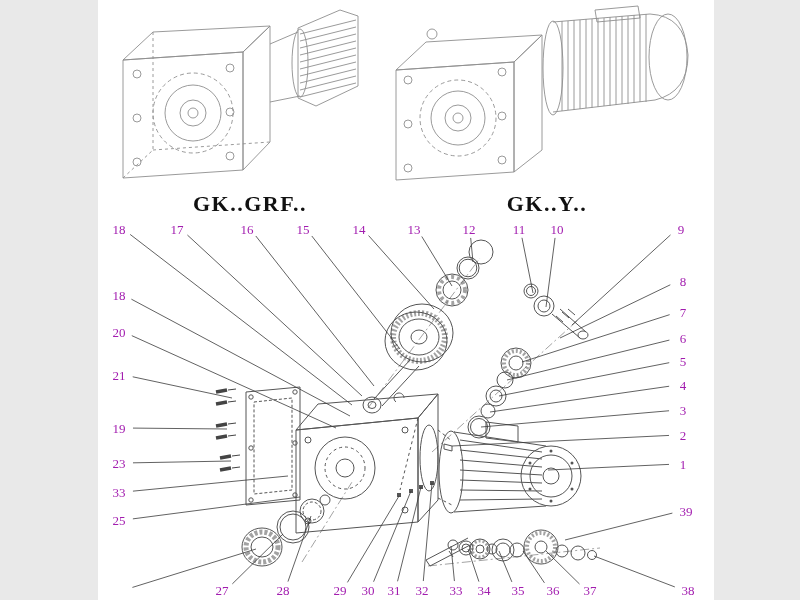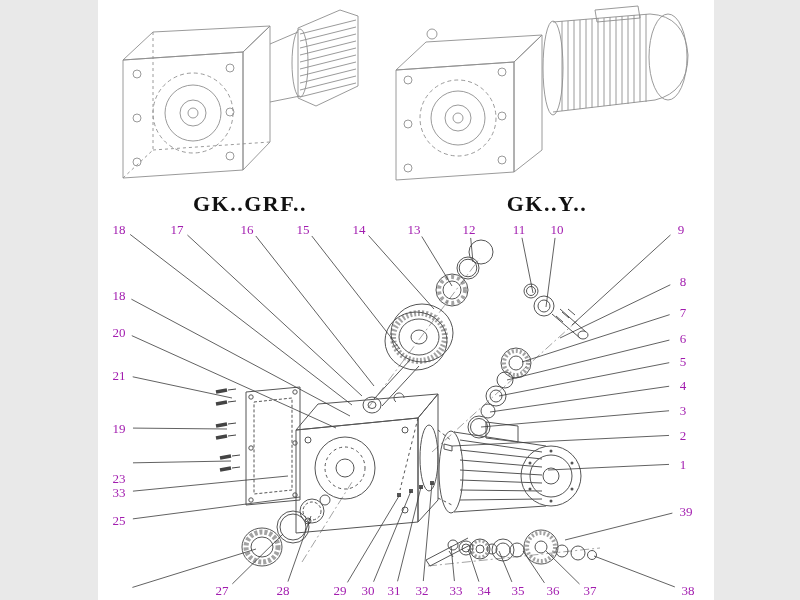--- a/index.html
+++ b/index.html
@@ -308,21 +308,21 @@
       <div class="callout" style="left: 414px; top: 229px;">13</div>
       <div class="callout" style="left: 359px; top: 229px;">14</div>
       <div class="callout" style="left: 303px; top: 229px;">15</div>
       <div class="callout" style="left: 247px; top: 229px;">16</div>
       <div class="callout" style="left: 177px; top: 229px;">17</div>
       <div class="callout" style="left: 119px; top: 229px;">18</div>
       <div class="callout" style="left: 119px; top: 295px;">18</div>
       <div class="callout" style="left: 119px; top: 332px;">20</div>
       <div class="callout" style="left: 119px; top: 375px;">21</div>
       <div class="callout" style="left: 119px; top: 428px;">19</div>
-      <div class="callout" style="left: 119px; top: 478px;">23</div>
+      <div class="callout" style="left: 119px; top: 463px;">23</div>
       <div class="callout" style="left: 119px; top: 492px;">33</div>
       <div class="callout" style="left: 119px; top: 520px;">25</div>
       <div class="callout" style="left: 119px; top: 590px; margin-top: 44px;">26</div>
       <div class="callout" style="left: 222px; top: 590px;">27</div>
       <div class="callout" style="left: 283px; top: 590px;">28</div>
       <div class="callout" style="left: 340px; top: 590px;">29</div>
       <div class="callout" style="left: 368px; top: 590px;">30</div>
       <div class="callout" style="left: 394px; top: 590px; text-align: right;">31</div>
       <div class="callout" style="left: 422px; top: 590px;">32</div>
       <div class="callout" style="left: 456px; top: 590px;">33</div>

